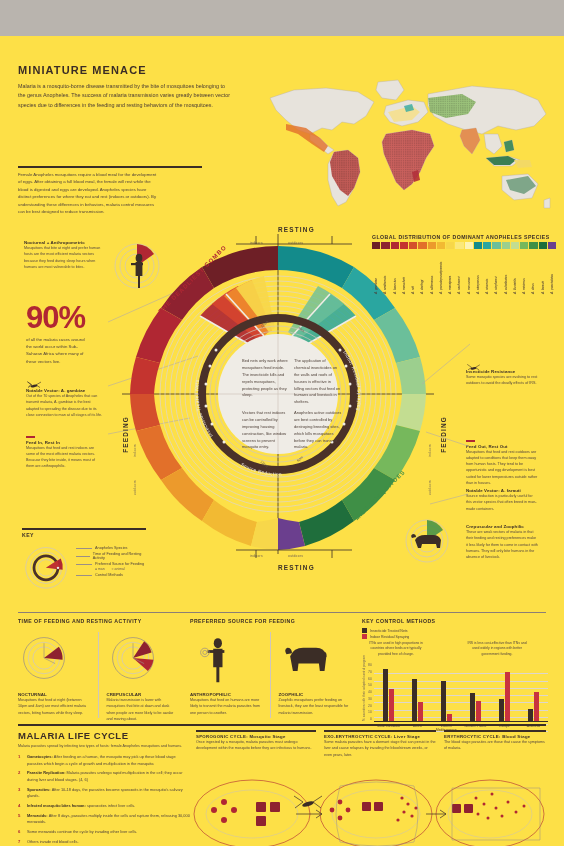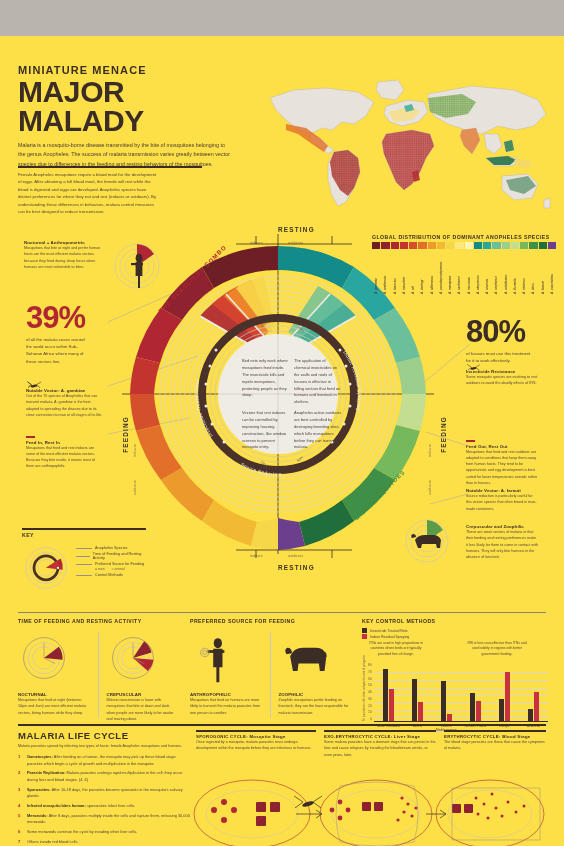--- a/index.html
+++ b/index.html
@@ -57,21 +57,20 @@
   .panel-head em{font-style:normal;text-transform:none;}
   .footnote{font-size:3px;color:#7d6f66;letter-spacing:.4px;text-transform:uppercase;}
 </style>
 </head>
 <body>
 
 <div id="poster">
 
   <div style="position:absolute;left:18px;top:28px;width:230px;">
     <div class="hdr-title-small">Miniature Menace</div>
-    <div class="hdr-title-big" style="margin-top:2px;">Major Malady</div>
     <div class="hdr-intro">Malaria is a mosquito-borne disease transmitted by the bite of mosquitoes belonging to the genus Anopheles. The success of malaria transmission varies greatly between vector species due to differences in the feeding and resting behaviors of the mosquitoes.</div>
   </div>
 
   <div style="position:absolute;left:262px;top:36px;width:292px;height:152px;">
     <svg viewBox="0 0 292 152" width="292" height="152">
       <defs>
         <pattern id="dots" width="2.2" height="2.2" patternUnits="userSpaceOnUse">
           <circle cx="0.7" cy="0.7" r="0.55" fill="#000" opacity="0.33"></circle>
         </pattern>
       </defs>
@@ -140,21 +139,21 @@
       <circle cx="31" cy="34" r="17" fill="none" stroke="#cfc6bd" stroke-width="0.7"></circle>
       <circle cx="31" cy="34" r="12" fill="none" stroke="#cfc6bd" stroke-width="0.7"></circle>
       <path d="M31 34 L31 12 A22 22 0 0 1 48 22 Z" fill="#b02733"></path>
       <ellipse cx="33" cy="26" rx="3.4" ry="4.2" fill="#3b2d26"></ellipse>
       <path d="M29.6 30 h6.8 v14 h-2.4 v12 h-2 v-12 h-2.4 Z" fill="#3b2d26"></path>
       <rect x="25" y="31" width="12" height="2.2" fill="#3b2d26"></rect>
     </svg>
   </div>
 
   <div style="position:absolute;left:26px;top:268px;">
-    <div class="big-stat">39%</div>
+    <div class="big-stat">90%</div>
     <div class="stat-sub">of all the malaria cases around the world occur within Sub-Saharan Africa where many of these vectors live.</div>
   </div>
 
   <div style="position:absolute;left:26px;top:340px;">
     <svg viewBox="0 0 16 10" width="16" height="10">
       <ellipse cx="8" cy="6" rx="3.4" ry="1.3" fill="#3b2d26" transform="rotate(-12 8 6)"></ellipse>
       <path d="M6 5 L1 1.5 M6 5 L2 7.5 M10 5 L15 2 M10 5 L14 7.5" stroke="#3b2d26" stroke-width="0.6" fill="none"></path>
       <path d="M5 4.5 L2 2.2 M5 4.5 L2.6 6.6" stroke="#3b2d26" stroke-width="0.5"></path>
     </svg>
   </div>
@@ -398,24 +397,20 @@
         </div>
         <div style="flex: 1 1 0%; display: flex; justify-content: center;">
           <span class="species-name">A. farauti</span>
         </div>
         <div style="flex: 1 1 0%; display: flex; justify-content: center;">
           <span class="species-name">A. punctulatus</span>
         </div>
       </div>
   </div>
 
-  <div style="position:absolute;left:466px;top:282px;">
-    <div class="big-stat dark">80%</div>
-    <div class="stat-sub" style="width:66px;">of houses must use this treatment for it to work effectively.</div>
-  </div>
 
   <div style="position:absolute;left:466px;top:322px;">
     <svg viewBox="0 0 16 10" width="15" height="9">
       <ellipse cx="8" cy="6" rx="3.4" ry="1.3" fill="#3b2d26" transform="rotate(-12 8 6)"></ellipse>
       <path d="M6 5 L1 1.5 M6 5 L2 7.5 M10 5 L15 2 M10 5 L14 7.5" stroke="#3b2d26" stroke-width="0.6" fill="none"></path>
     </svg>
   </div>
   <div style="position:absolute;left:466px;top:333px;width:72px;">
     <div class="callout-h">Insecticide Resistance</div>
     <div class="body-xxs">Some mosquito species are evolving to rest outdoors to avoid the deadly effects of IRS.</div>

